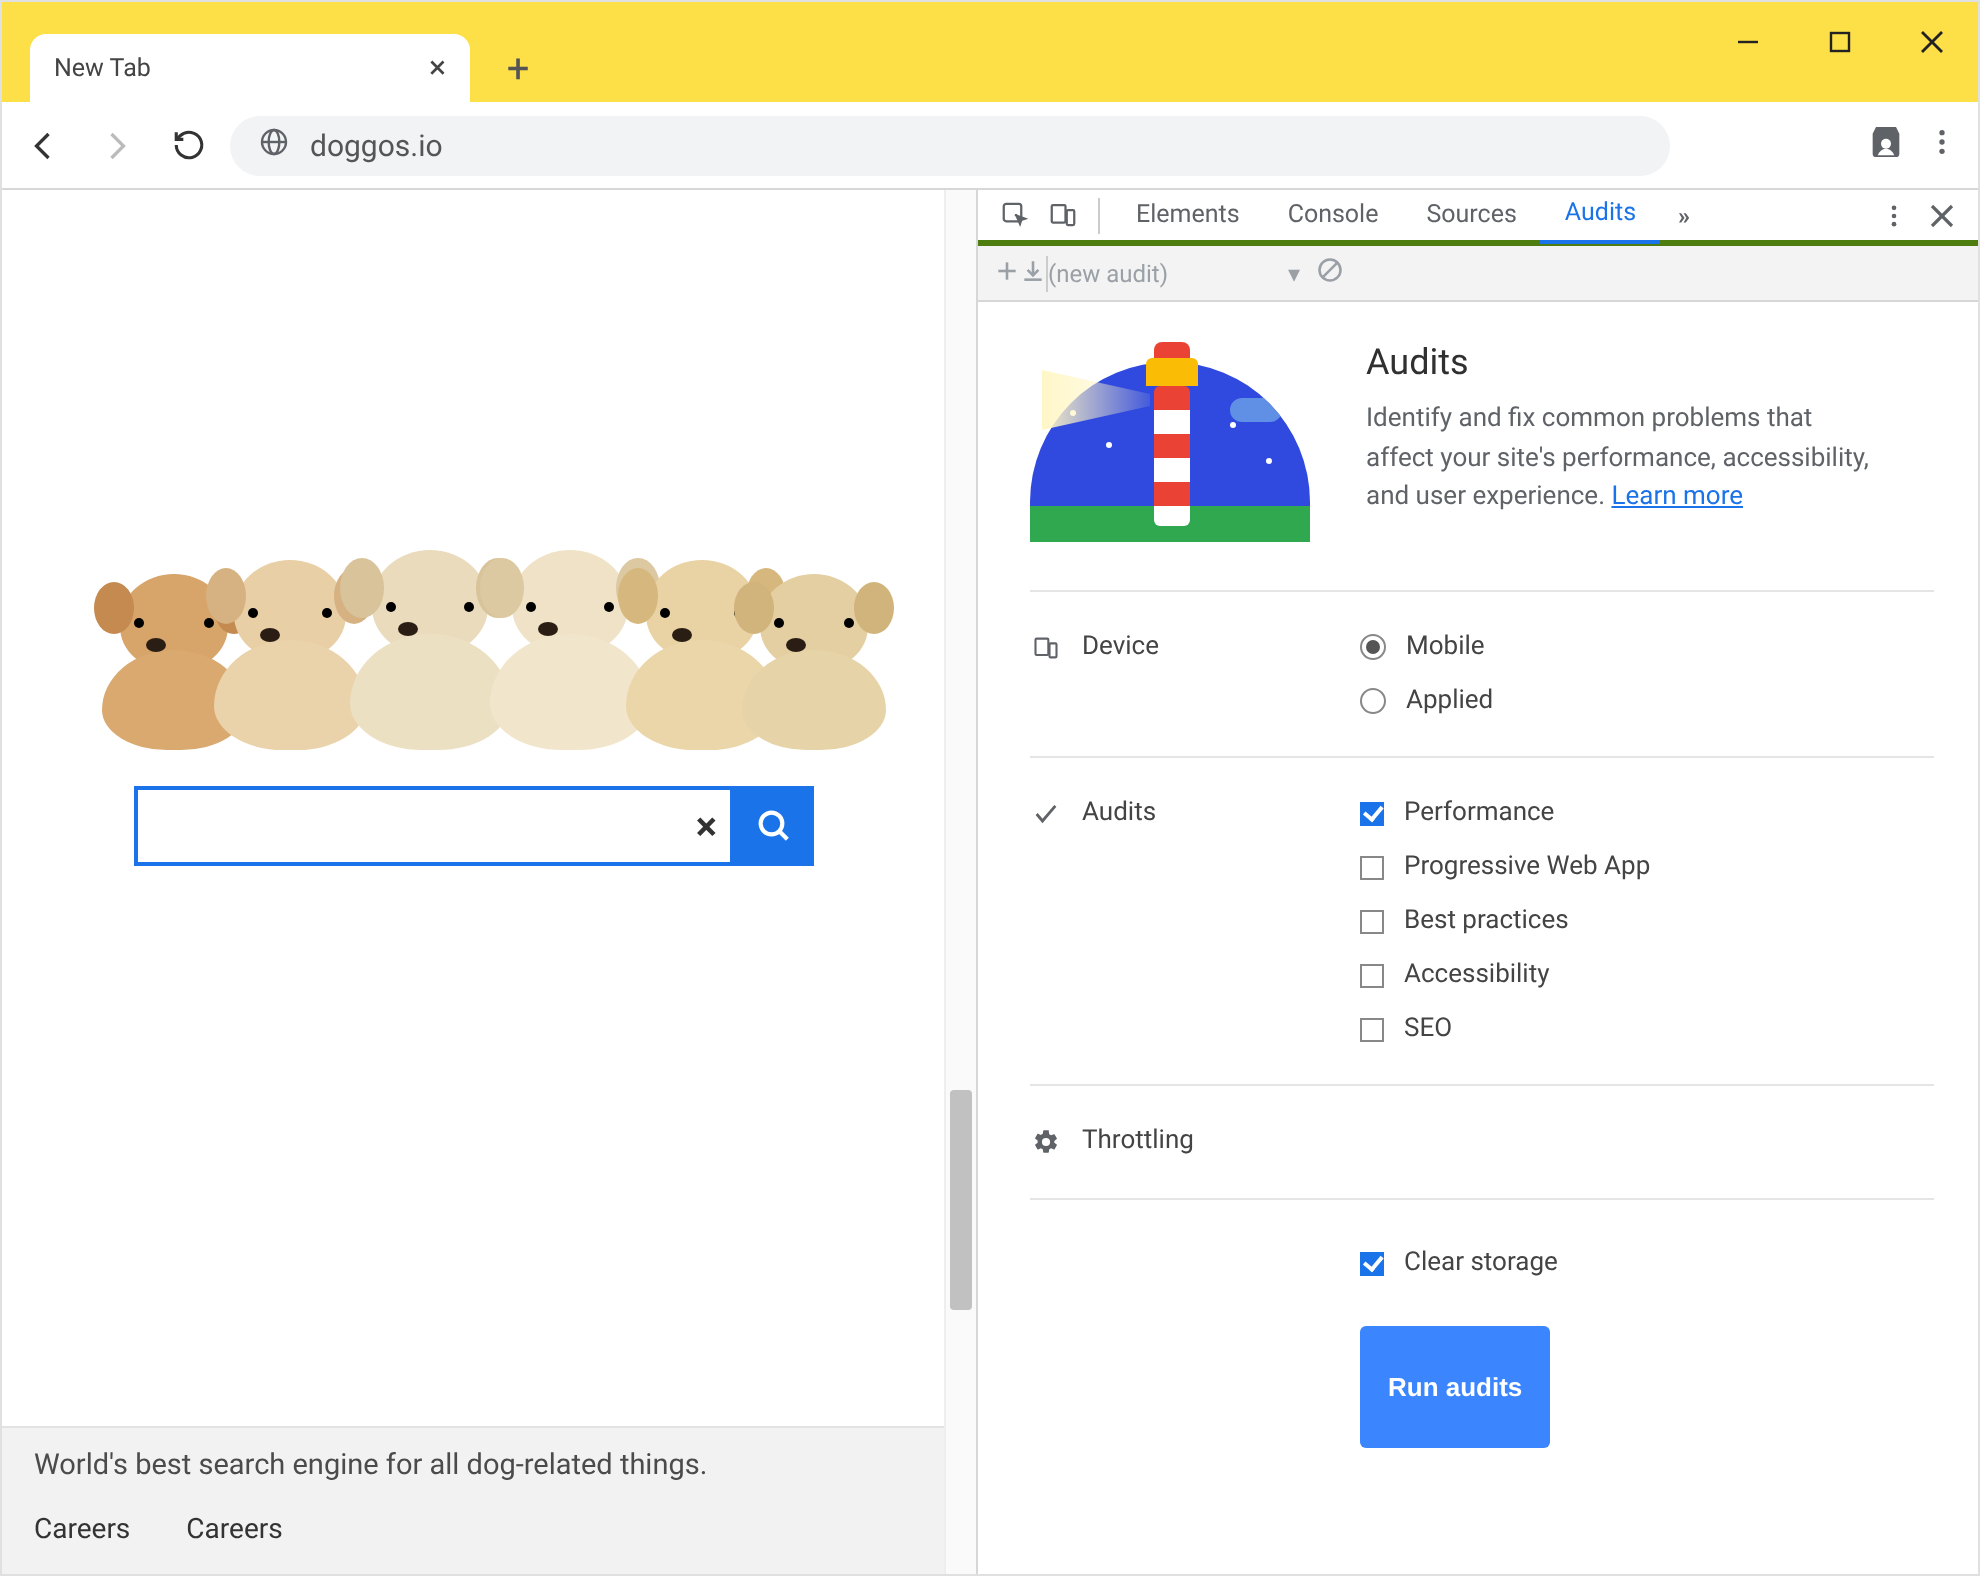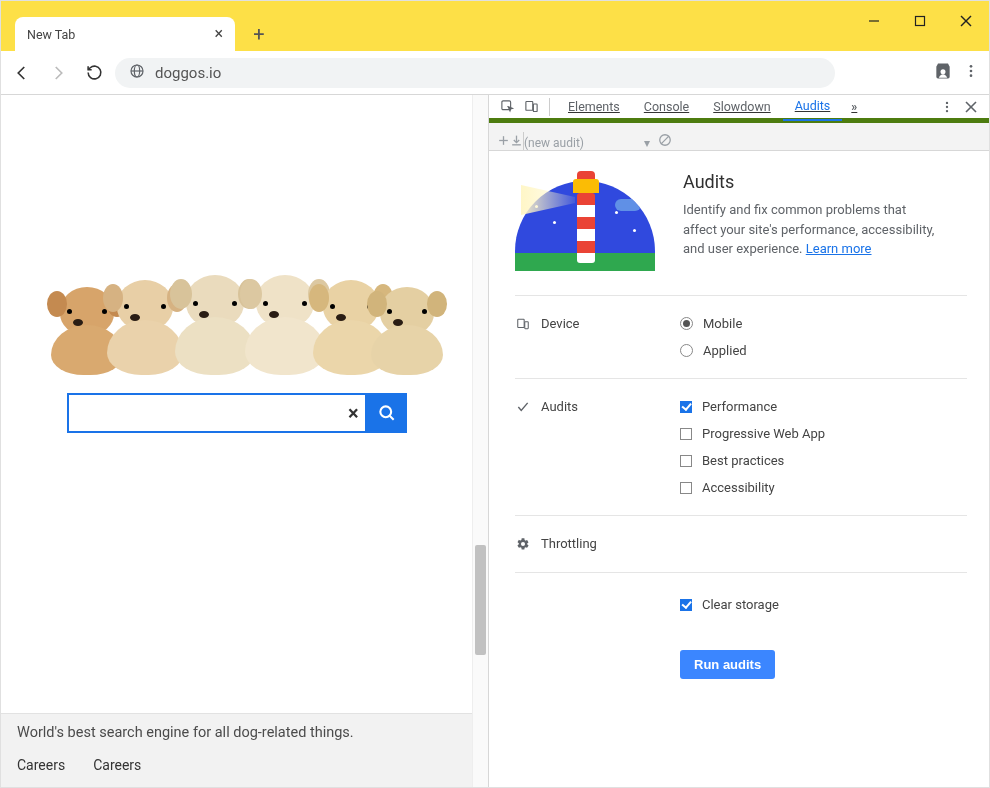--- a/index.html
+++ b/index.html
@@ -41,26 +41,26 @@
   .search-wrap{ display:flex; margin-top:18px;}
   .search-input{ width:300px; height:40px; border:2.5px solid #1a73e8; font-size:16px; padding:0 36px 0 10px; outline:none; position:relative;}
   .search-box { position:relative; }
   .clear-btn { position:absolute; right:8px; top:50%; transform:translateY(-50%); font-size:20px; font-weight:bold; color:#333; }
   .search-btn{ width:40px; height:40px; background:#1a73e8; display:flex; align-items:center; justify-content:center; }
   .search-btn svg { stroke:#fff; }
   .page-footer { background:#f2f2f2; padding:10px 16px 6px 16px; font-size:14.5px; color:#4b4b4b; border-top:1px solid #e2e2e2;}
   .page-footer .ft-links{ margin-top:16px; margin-bottom:8px; display:flex; gap:28px; font-size:14px; color:#333;}
   
   .devtools { flex:1; display:flex; flex-direction:column; font-size:12px; color:#333; min-width:0;}
-  .dt-tabs { height:28px; border-bottom:5px solid #4d7c0f; display:flex; align-items:center; padding:0 6px; gap:0;text-decoration:underline;}
+  .dt-tabs { height:28px; border-bottom:3px solid #4d7c0f; display:flex; align-items:center; padding:0 6px; gap:0;}
   .dt-tabs .dt-ico { width:24px; height:24px; display:flex; align-items:center; justify-content:center; color:#5f6368;}
   .dt-tabs .tab-link { padding:0 12px; height:28px; display:flex; align-items:center; color:#5f6368; font-size:12.5px; }
   .dt-tabs .tab-link.active { color:#1a73e8; border-bottom:2.5px solid #1a73e8; }
   .dt-tabs .spacer { flex:1; }
-  .dt-toolbar { height:28px; border-bottom:1px solid #d7d7d7; display:flex; align-items:flex-end; padding:0 8px; background:#f3f3f3;}
+  .dt-toolbar { height:28px; border-bottom:1px solid #d7d7d7; display:flex; align-items:center; padding:0 8px; background:#f3f3f3;}
   .dt-toolbar .dim { color:#9aa0a6; font-size:12px;}
   .dt-toolbar .ico { color:#9aa0a6; }
   .dt-toolbar .divider { width:1px; height:18px; background:#ccc;}
   .audits-select { flex:0 0 auto; display:flex; align-items:center; gap:60px; color:#9aa0a6;}
   .audits-select .caret{ color:#9aa0a6;}
   .panel-body { flex:1; overflow:auto; padding:20px 22px 30px 26px; }
   .intro { display:flex; gap:28px; padding-bottom:24px; border-bottom:1px solid #e5e5e5;}
   .lh-illus { width:140px; height:100px; position:relative; flex-shrink:0; }
   .lh-sky { position:absolute; bottom:0; width:140px; height:90px; background:#3049de; border-radius:70px 70px 0 0; overflow:hidden;}
   .grass { position:absolute; bottom:0; width:100%; height:18px; background:#2fa84f;}
@@ -78,21 +78,21 @@
   .row-label { flex:0 0 165px; display:flex; align-items:flex-start; gap:10px; color:#444; font-size:13px;}
   .row-label .ico { width:16px; height:16px; display:flex; align-items:center; justify-content:center;}
   .row-opts { flex:1; display:flex; flex-direction:column; gap:12px;}
   .opt { display:flex; align-items:center; gap:10px; font-size:13px; color:#444;}
   .radio { width:13px; height:13px; border:1.5px solid #888; border-radius:50%; display:inline-flex; align-items:center; justify-content:center; flex-shrink:0;}
   .radio.checked::after{ content:""; width:7px; height:7px; border-radius:50%; background:#555;}
   .cbox { width:12px; height:12px; border:1.5px solid #888; display:inline-flex; align-items:center; justify-content:center; flex-shrink:0; background:#fff;}
   .cbox.checked{ background:#1a73e8; border-color:#1a73e8;}
   .cbox.checked::after{content:""; width:4px; height:7px; border:solid #fff; border-width:0 2px 2px 0; transform:rotate(40deg) translateY(-1px);}
   .run-bar { padding-top:24px; padding-left:165px;}
-  .run-btn{ background:#3b86ff; color:#fff; border:none; padding:7px 14px; font-size:13px; border-radius:3px; font-weight:600;margin-top:14px;}
+  .run-btn{ background:#3b86ff; color:#fff; border:none; padding:23px 14px; font-size:13px; border-radius:3px; font-weight:600;}
   .clear-row { padding:14px 0 0 0; }
   svg { overflow:visible; }
 </style>
 </head>
 <body>
 
 <div class="win-frame">
 
   <div class="title-bar">
     <div class="tab-strip">
@@ -275,21 +275,21 @@
         </span>
         <span class="dt-ico">
           <svg width="15" height="15" viewBox="0 0 24 24" fill="none" stroke="#5f6368" stroke-width="1.8">
               <rect x="3" y="4" width="11" height="14" rx="1"></rect>
               <rect x="15" y="8" width="6" height="12" rx="1"></rect>
             </svg>
         </span>
         <span style="width:1px;height:18px;background:#ccc;margin:0 6px;"></span>
         <span class="tab-link">Elements</span>
         <span class="tab-link">Console</span>
-        <span class="tab-link">Slowdown</span>
+        <span class="tab-link">Sources</span>
         <span class="tab-link active">Audits</span>
         <span class="dt-ico" style="font-weight:bold;color:#5f6368;">»</span>
         <span class="spacer"></span>
         <span class="dt-ico">
           <svg width="14" height="14" viewBox="0 0 24 24" fill="#5f6368">
               <circle cx="12" cy="5" r="2"></circle>
               <circle cx="12" cy="12" r="2"></circle>
               <circle cx="12" cy="19" r="2"></circle>
             </svg>
         </span>
@@ -391,20 +391,24 @@
                 <span>Progressive Web App</span>
               </label>
             <label class="opt">
                 <span class="cbox"></span>
                 <span>Best practices</span>
               </label>
             <label class="opt">
                 <span class="cbox"></span>
                 <span>Accessibility</span>
               </label>
+            <label class="opt">
+                <span class="cbox"></span>
+                <span>SEO</span>
+              </label>
           </div>
         </div>
 
         <div class="row">
           <div class="row-label">
             <span class="ico">
               <svg width="14" height="14" viewBox="0 0 24 24" fill="#5f6368">
                   <path d="M19.14 12.94a7.07 7.07 0 0 0 .05-.94 7.07 7.07 0 0 0-.05-.94l2.03-1.58a.5.5 0 0 0 .12-.64l-1.92-3.32a.5.5 0 0 0-.6-.22l-2.39.96a7.03 7.03 0 0 0-1.62-.94l-.36-2.54A.5.5 0 0 0 13.9 2h-3.8a.5.5 0 0 0-.5.42l-.36 2.54c-.58.24-1.12.55-1.62.94l-2.39-.96a.5.5 0 0 0-.6.22L2.71 8.48a.5.5 0 0 0 .12.64l2.03 1.58c-.03.31-.05.63-.05.94s.02.63.05.94L2.83 14.16a.5.5 0 0 0-.12.64l1.92 3.32c.13.22.39.31.6.22l2.39-.96c.5.39 1.04.7 1.62.94l.36 2.54c.04.24.25.42.5.42h3.8c.25 0 .46-.18.5-.42l.36-2.54c.58-.24 1.12-.55 1.62-.94l2.39.96c.21.09.47 0 .6-.22l1.92-3.32a.5.5 0 0 0-.12-.64l-2.03-1.58zM12 15.5A3.5 3.5 0 1 1 12 8.5a3.5 3.5 0 0 1 0 7z"></path>
                 </svg>
             </span>

